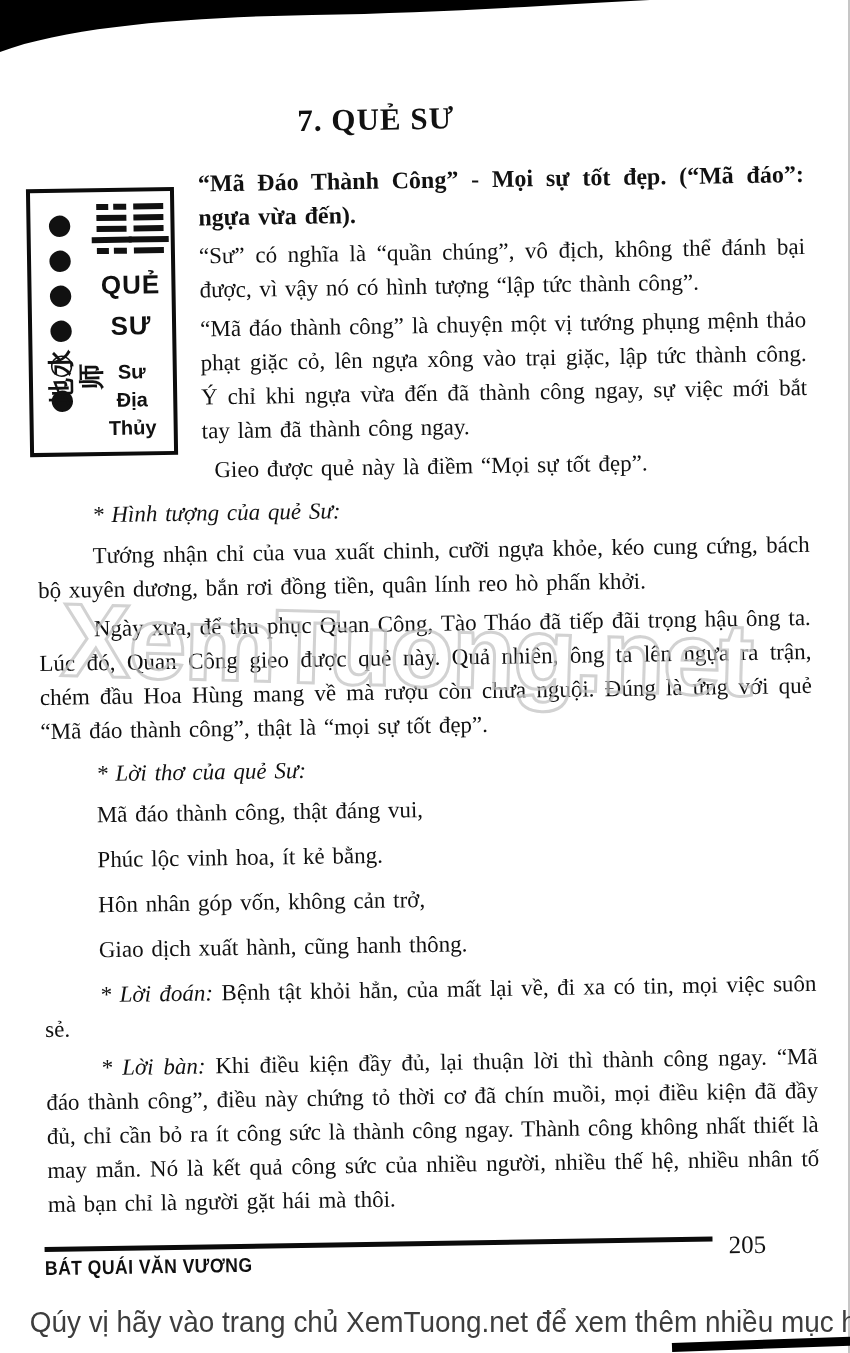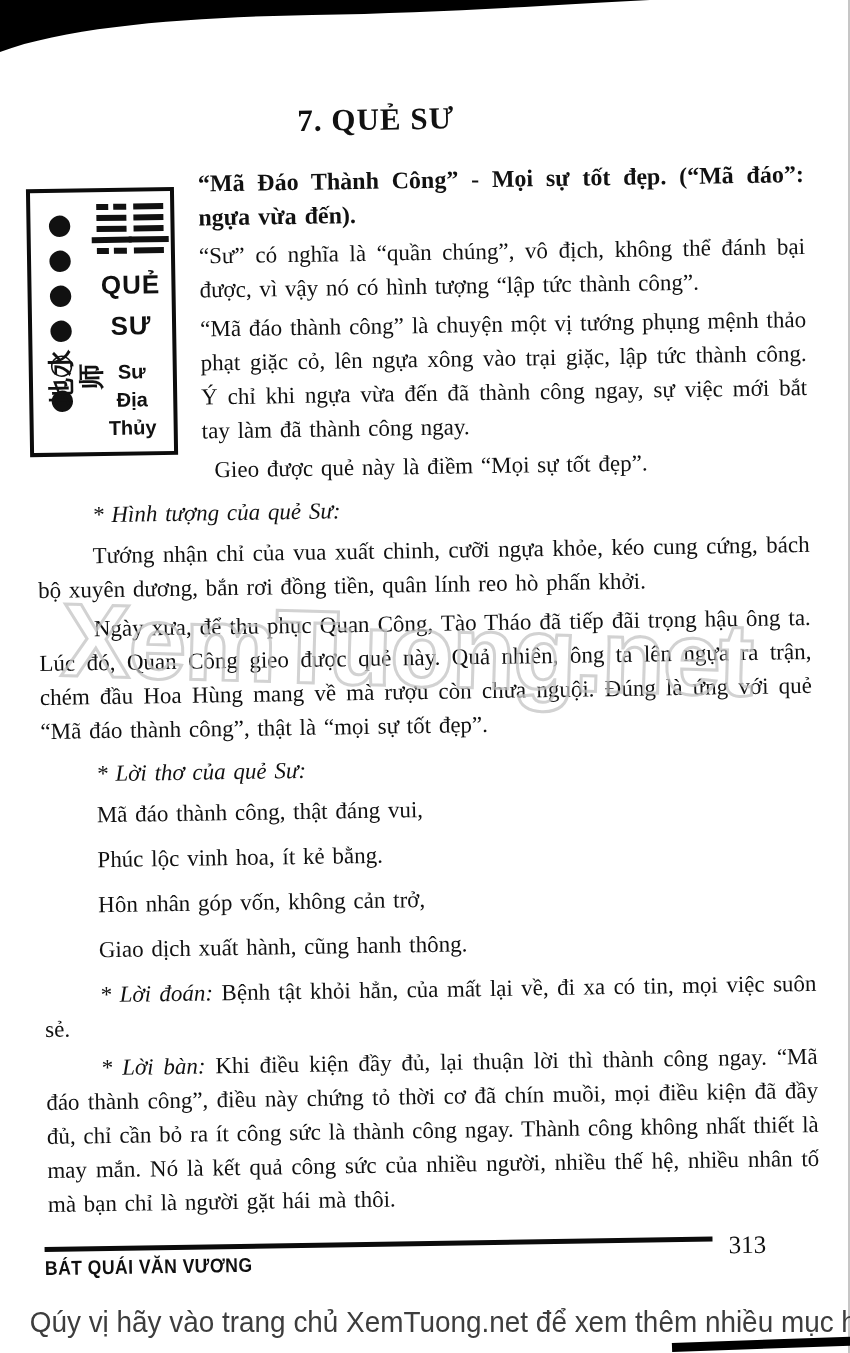--- a/index.html
+++ b/index.html
@@ -143,21 +143,21 @@
       <p class="poem">Giao dịch xuất hành, cũng hanh thông.</p>
 
       <p class="ind"><span class="ilabel">* Lời đoán:</span><span> Bệnh tật khỏi hẳn, của mất lại về, đi xa có tin, mọi việc suôn sẻ.</span></p>
 
       <p class="ind"><span class="ilabel">* Lời bàn:</span><span> Khi điều kiện đầy đủ, lại thuận lời thì thành công ngay. “Mã đáo thành công”, điều này chứng tỏ thời cơ đã chín muồi, mọi điều kiện đã đầy đủ, chỉ cần bỏ ra ít công sức là thành công ngay. Thành công không nhất thiết là may mắn. Nó là kết quả công sức của nhiều người, nhiều thế hệ, nhiều nhân tố mà bạn chỉ là người gặt hái mà thôi.</span></p>
 
     </div>
 
     <div class="footer-line"></div>
     <div class="footer-left">BÁT QUÁI VĂN VƯƠNG</div>
-    <div class="page-num">313</div>
+    <div class="page-num">205</div>
 
   </div>
 
   <div class="caption">
     <span>Qúy vị hãy vào trang chủ </span><span class="brand">XemTuong.net</span><span> để xem thêm nhiều mục hay khác</span>
   </div>
 
 </div>
 
 </body></html>

